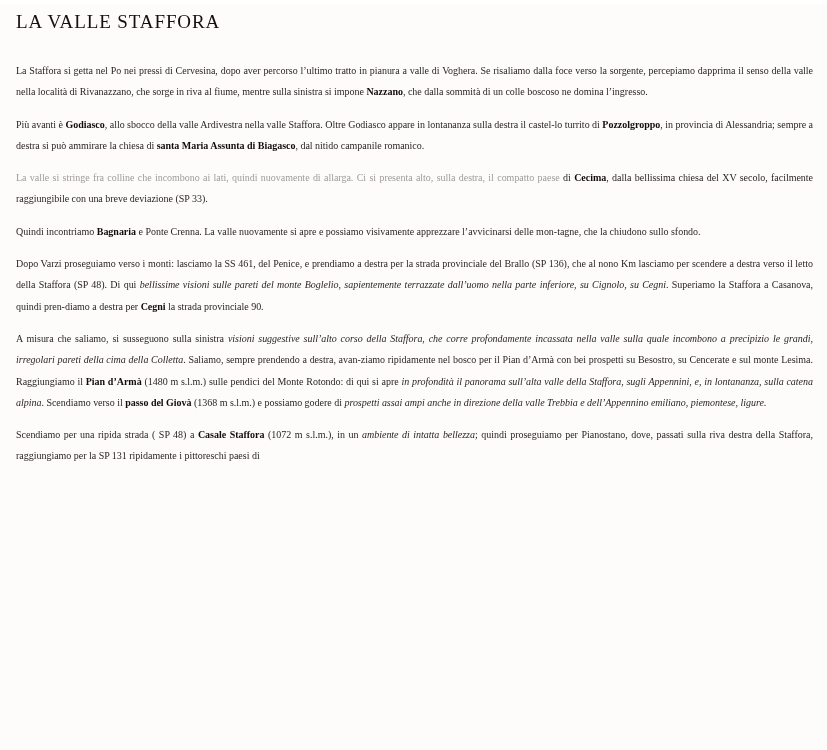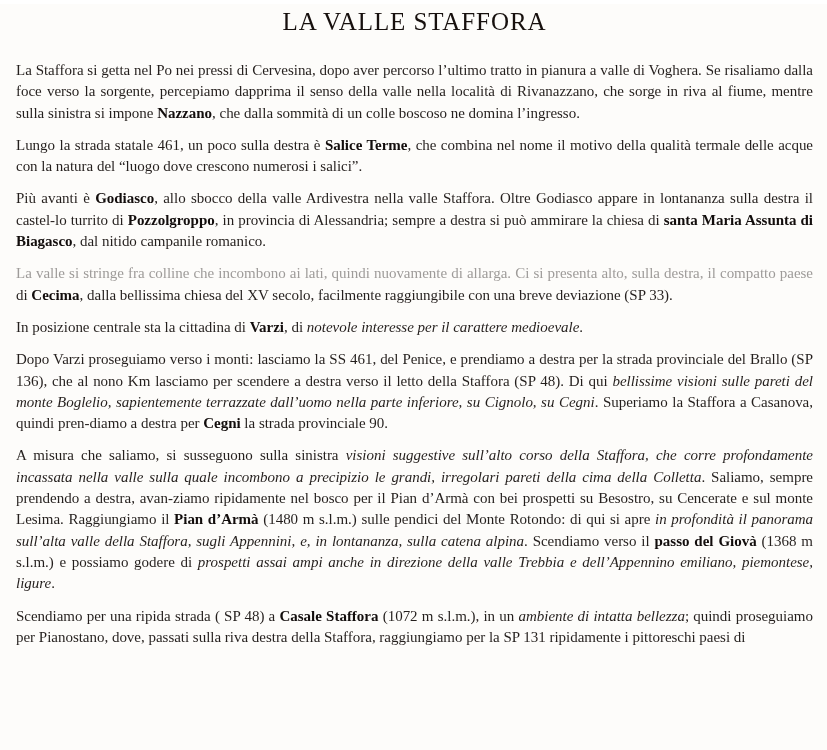--- a/index.html
+++ b/index.html
@@ -18,36 +18,36 @@
   }
   .page {
     position: relative;
     width: 827px;
     height: 750px;
     background: #fdfcfa;
     box-sizing: border-box;
     padding: 0 14px 0 16px;
   }
   .page-title {
-    text-align: center;
-    font-size: 25px;
+    text-align: left;
+    font-size: 19px;
     line-height: 30px;
     letter-spacing: 0.9px;
     font-weight: 400;
     color: #17100e;
     margin: 4px 0 0 0;
     padding-top: 3px;
     font-family: "Liberation Serif", "DejaVu Serif", serif;
   }
   .body-text {
     margin-top: 23px;
   }
   p.para {
     margin: 0 0 11px 0;
-    font-size: 15px;
+    font-size: 10px;
     line-height: 21.3px;
     text-align: justify;
     text-justify: inter-word;
     hyphens: manual;
     color: #241f1d;
     letter-spacing: -0.02px;
   }
   p.para:last-child { margin-bottom: 0; }
   b, .b {
     font-weight: 700;
@@ -62,22 +62,21 @@
 </style>
 </head>
 <body>
 
 <div class="page">
 
   <h1 class="page-title">LA VALLE STAFFORA</h1>
 
   <div class="body-text">
       <p class="para"><span>La Staffora si getta nel Po nei pressi di Cervesina, dopo aver percorso l’ultimo tratto in pianura a valle di Voghera. Se risaliamo dalla foce verso la sorgente, percepiamo dapprima il senso della valle nella località di Rivanazzano, che sorge in riva al fiume, mentre sulla sinistra si impone </span><b>Nazzano</b><span>, che dalla sommità di un colle boscoso ne domina l’ingresso.</span></p>
-      <p class="para"><span>Lungo la strada statale 461, un poco sulla destra è </span><b>Salice Terme</b><span>, che combina nel nome il motivo della qualità termale delle acque con la natura del “luogo dove crescono numerosi i salici”.</span></p>
       <p class="para"><span>Più avanti è </span><b>Godiasco</b><span>, allo sbocco della valle Ardivestra nella valle Staffora. Oltre Godiasco appare in lontananza sulla destra il castel-lo turrito di </span><b>Pozzolgroppo</b><span>, in provincia di Alessandria; sempre a destra si può ammirare la chiesa di </span><b>santa Maria Assunta di Biagasco</b><span>, dal nitido campanile romanico.</span></p>
       <p class="para"><span class="faded">La valle si stringe fra colline che incombono ai lati, quindi nuovamente di allarga. Ci si presenta alto, sulla destra, il compatto paese</span><span> di </span><b>Cecima</b><span>, dalla bellissima chiesa del XV secolo, facilmente raggiungibile con una breve deviazione (SP 33).</span></p>
-      <p class="para"><span>In posizione centrale sta la cittadina di </span><b>Varzi</b><span>, di </span><i>notevole interesse per il carattere medioevale</i><span>.</span></p>
+      <p class="para"><span>Quindi incontriamo </span><b>Bagnaria</b><span> e Ponte Crenna. La valle nuovamente si apre e possiamo visivamente apprezzare l’avvicinarsi delle mon-tagne, che la chiudono sullo sfondo.</span></p>
       <p class="para"><span>Dopo Varzi proseguiamo verso i monti: lasciamo la SS 461, del Penice, e prendiamo a destra per la strada provinciale del Brallo (SP 136), che al nono Km lasciamo per scendere a destra verso il letto della Staffora (SP 48). Di qui </span><i>bellissime visioni sulle pareti del monte Boglelio, sapientemente terrazzate dall’uomo nella parte inferiore, su Cignolo, su Cegni</i><span>. Superiamo la Staffora a Casanova, quindi pren-diamo a destra per </span><b>Cegni</b><span> la strada provinciale 90.</span></p>
       <p class="para"><span>A misura che saliamo, si susseguono sulla sinistra </span><i>visioni suggestive sull’alto corso della Staffora, che corre profondamente incassata nella valle sulla quale incombono a precipizio le grandi, irregolari pareti della cima della Colletta</i><span>. Saliamo, sempre prendendo a destra, avan-ziamo ripidamente nel bosco per il Pian d’Armà con bei prospetti su Besostro, su Cencerate e sul monte Lesima. Raggiungiamo il </span><b>Pian d’Armà</b><span> (1480 m s.l.m.) sulle pendici del Monte Rotondo: di qui si apre </span><i>in profondità il panorama sull’alta valle della Staffora, sugli Appennini, e, in lontananza, sulla catena alpina</i><span>. Scendiamo verso il </span><b>passo del Giovà</b><span> (1368 m s.l.m.) e possiamo godere di </span><i>prospetti assai ampi anche in direzione della valle Trebbia e dell’Appennino emiliano, piemontese, ligure</i><span>.</span></p>
       <p class="para"><span>Scendiamo per una ripida strada ( SP 48) a </span><b>Casale Staffora</b><span> (1072 m s.l.m.), in un </span><i>ambiente di intatta bellezza</i><span>; quindi proseguiamo per Pianostano, dove, passati sulla riva destra della Staffora, raggiungiamo per la SP 131 ripidamente i pittoreschi paesi di </span></p>
     </div>
 
 </div>
 
 </body></html>

